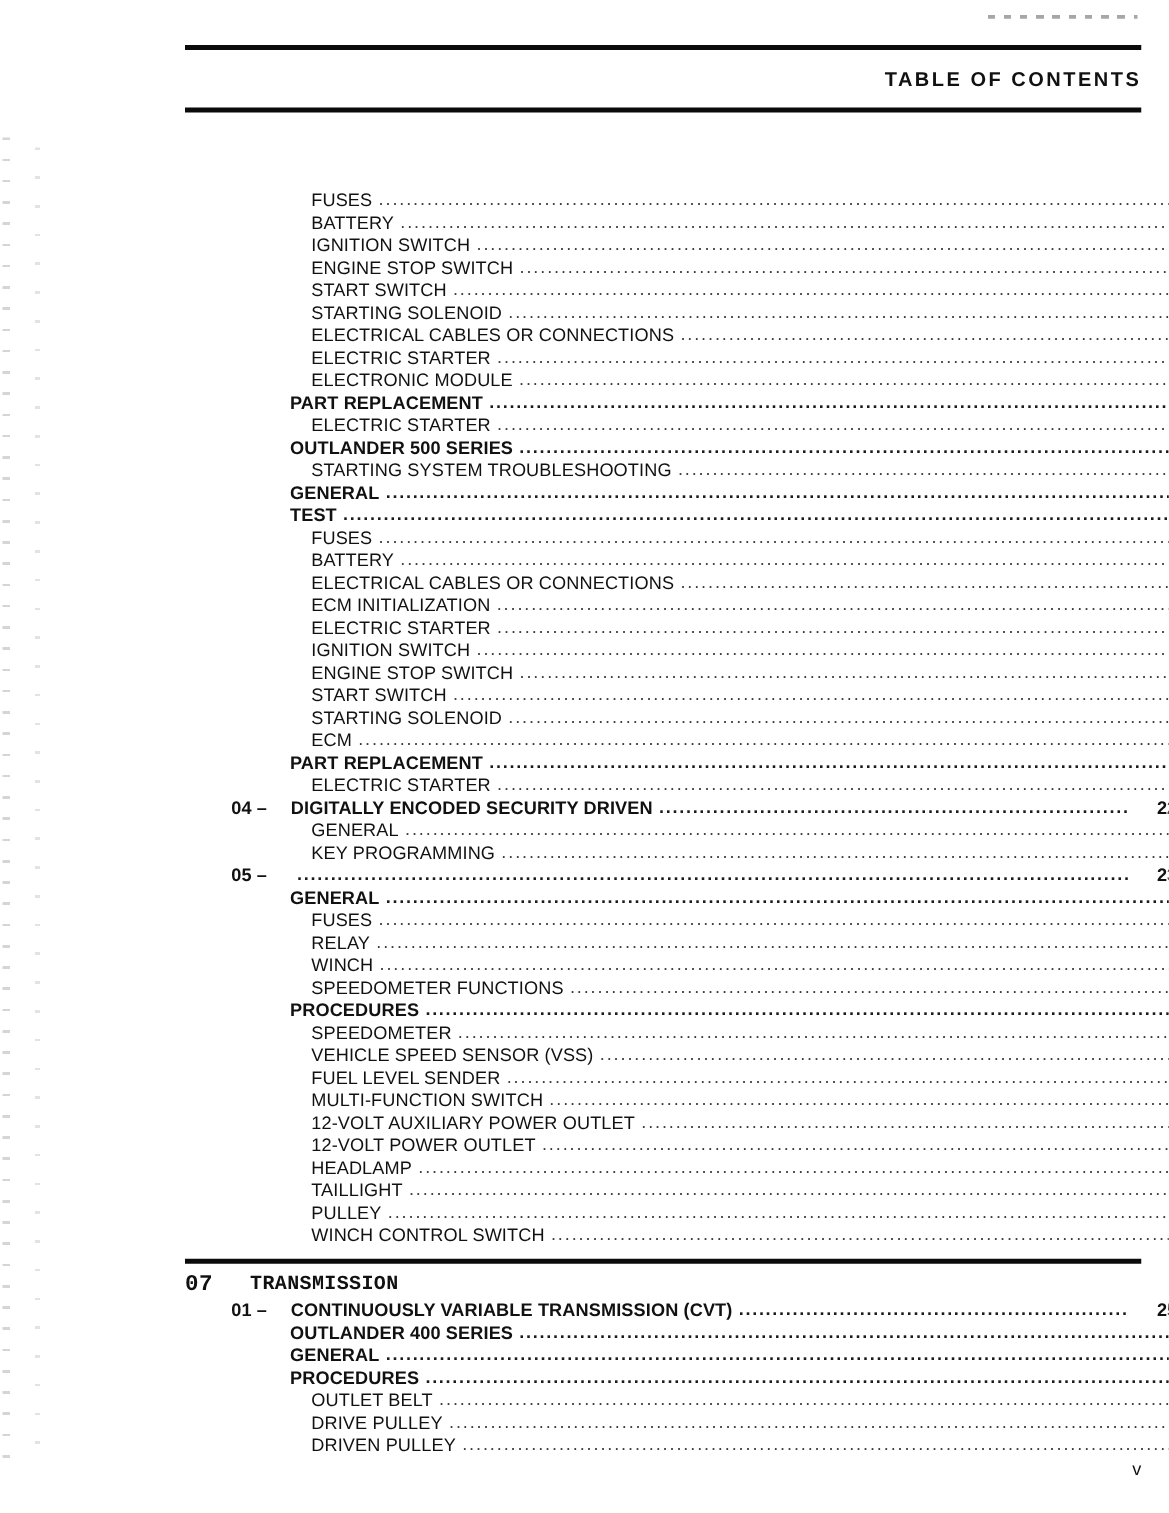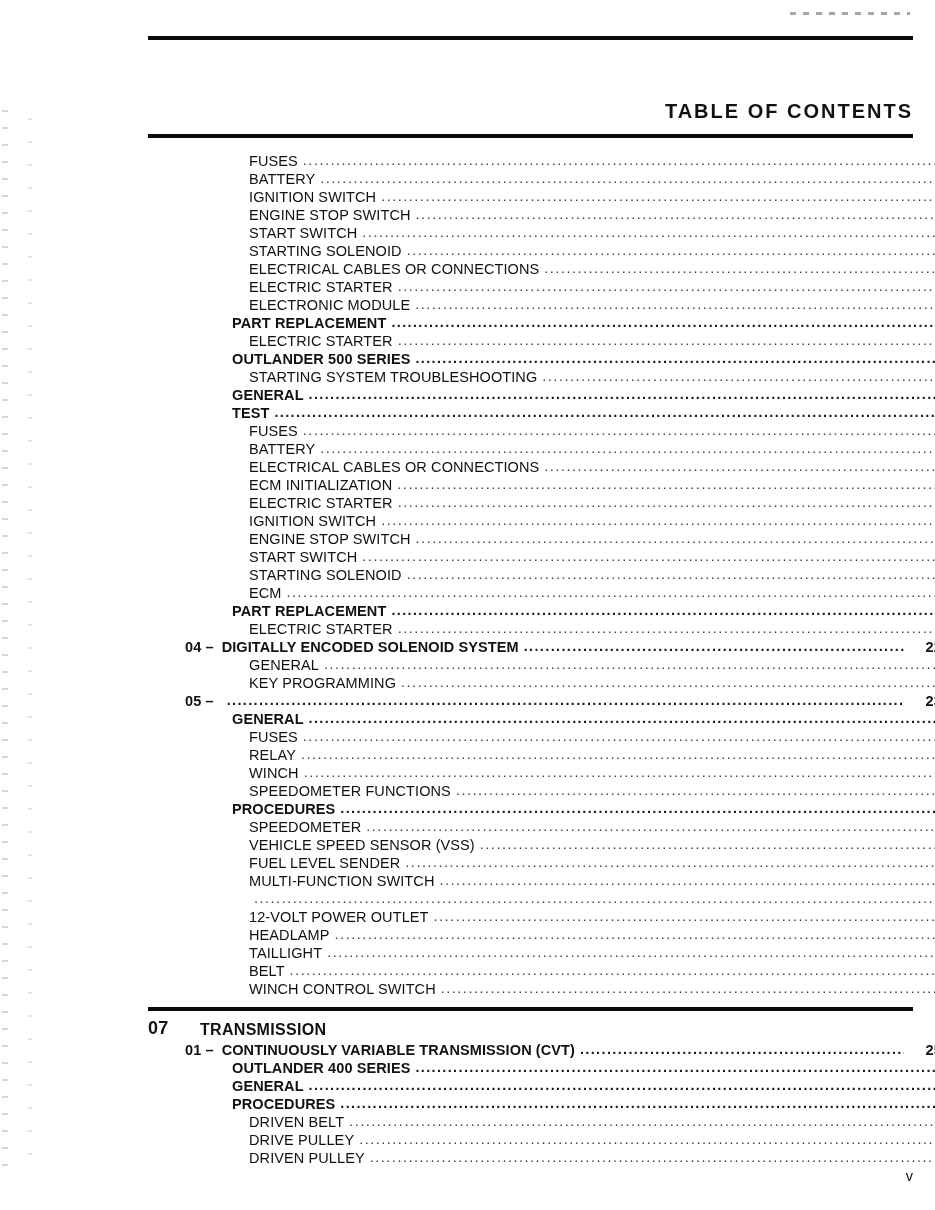--- a/index.html
+++ b/index.html
@@ -70,27 +70,26 @@
     top: 36px;
     width: 765px;
   }
   .rule-heavy {
     height: 4px;
     background: #0b0b0b;
     width: 100%;
   }
   .header-title {
     text-align: right;
-    font-size: 20px;
+    font-size: 16px;
     font-weight: bold;
     letter-spacing: 2.0px;
     padding: 17px 0 13px 0;
     line-height: 1;
     white-space: nowrap;
-    margin-top: 44px;
   }
 
   
   .toc {
     position: absolute;
     left: 148px;
     top: 152px;
     width: 765px;
   }
 
@@ -135,21 +134,21 @@
     flex: 0 0 42px;
     text-align: right;
     font-size: 14.5px;
     letter-spacing: .1px;
   }
 
   
   .lvl1 { padding-left: 37px; }
   .lvl1 .title,
   .lvl1 .pg { font-weight: bold; }
-  .lvl1 .num { padding-right: 8px; }
+  .lvl1 .num { padding-right: 19px; }
   .lvl1 .leader::before { color: #1a1a1a; letter-spacing: 1.35px; font-weight: bold; }
 
   
   .lvl2 { padding-left: 84px; }
   .lvl2 .title,
   .lvl2 .pg { font-weight: bold; }
   .lvl2 .leader::before { color: #1a1a1a; letter-spacing: 1.35px; font-weight: bold; }
 
   
   .lvl3 { padding-left: 101px; }
@@ -162,23 +161,24 @@
     width: 100%;
   }
   .chapter-rule {
     height: 4px;
     background: #0b0b0b;
     width: 100%;
     margin-top: 9px;
   }
   .chapter-head {
     display: flex;
-    align-items: flex-end;
+    align-items: flex-start;
     padding-top: 7px;
     padding-bottom: 2px;
+    font-family: Liberation Mono, monospace;
   }
   .chapter-num {
     flex: 0 0 auto;
     width: 52px;
     font-size: 18px;
     font-weight: bold;
     letter-spacing: .3px;
   }
   .chapter-name {
     flex: 0 0 auto;
@@ -317,21 +317,21 @@
         <div class="entry lvl2">
           <span class="title">PART REPLACEMENT</span>
           <span class="leader"></span>
         </div>
         <div class="entry lvl3">
           <span class="title">ELECTRIC STARTER</span>
           <span class="leader"></span>
         </div>
         <div class="entry lvl1">
           <span class="num">04 –</span>
-          <span class="title">DIGITALLY ENCODED SOLENOID SYSTEM</span>
+          <span class="title">DIGITALLY ENCODED SECURITY DRIVEN</span>
           <span class="leader"></span>
           <span class="pg">229</span>
         </div>
         <div class="entry lvl3">
           <span class="title">GENERAL</span>
           <span class="leader"></span>
         </div>
         <div class="entry lvl3">
           <span class="title">KEY PROGRAMMING</span>
           <span class="leader"></span>
@@ -375,36 +375,37 @@
         </div>
         <div class="entry lvl3">
           <span class="title">FUEL LEVEL SENDER</span>
           <span class="leader"></span>
         </div>
         <div class="entry lvl3">
           <span class="title">MULTI-FUNCTION SWITCH</span>
           <span class="leader"></span>
         </div>
         <div class="entry lvl3">
+          <span class="title">12-VOLT AUXILIARY POWER OUTLET</span>
           <span class="leader"></span>
         </div>
         <div class="entry lvl3">
           <span class="title">12-VOLT POWER OUTLET</span>
           <span class="leader"></span>
         </div>
         <div class="entry lvl3">
           <span class="title">HEADLAMP</span>
           <span class="leader"></span>
         </div>
         <div class="entry lvl3">
           <span class="title">TAILLIGHT</span>
           <span class="leader"></span>
         </div>
         <div class="entry lvl3">
-          <span class="title">BELT</span>
+          <span class="title">PULLEY</span>
           <span class="leader"></span>
         </div>
         <div class="entry lvl3">
           <span class="title">WINCH CONTROL SWITCH</span>
           <span class="leader"></span>
         </div>
       </div>
 
     <div class="chapter">
       <div class="chapter-rule"></div>
@@ -427,21 +428,21 @@
         </div>
         <div class="entry lvl2">
           <span class="title">GENERAL</span>
           <span class="leader"></span>
         </div>
         <div class="entry lvl2">
           <span class="title">PROCEDURES</span>
           <span class="leader"></span>
         </div>
         <div class="entry lvl3">
-          <span class="title">DRIVEN BELT</span>
+          <span class="title">OUTLET BELT</span>
           <span class="leader"></span>
         </div>
         <div class="entry lvl3">
           <span class="title">DRIVE PULLEY</span>
           <span class="leader"></span>
         </div>
         <div class="entry lvl3">
           <span class="title">DRIVEN PULLEY</span>
           <span class="leader"></span>
         </div>

